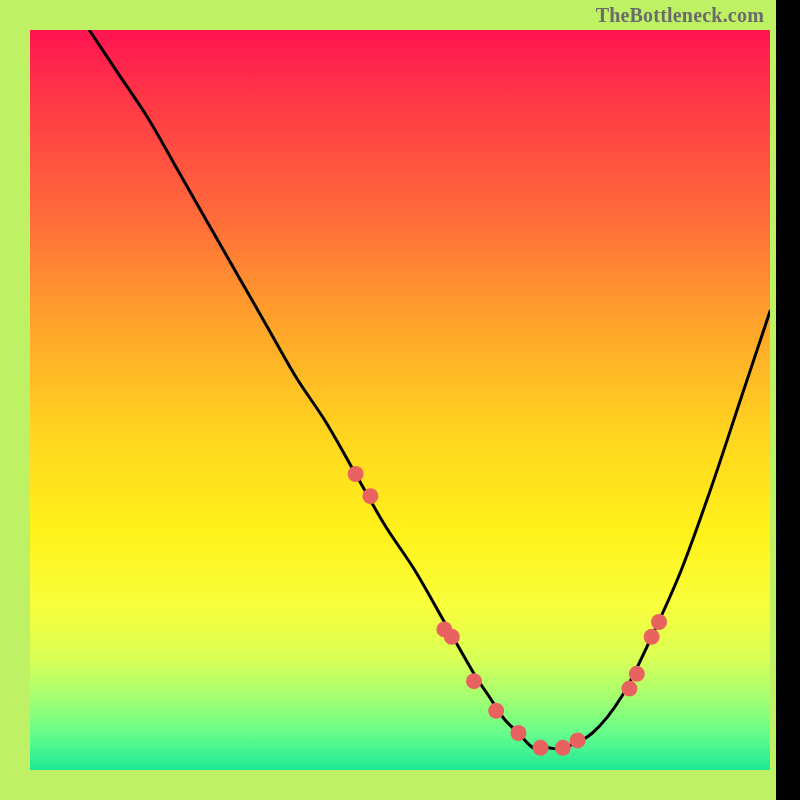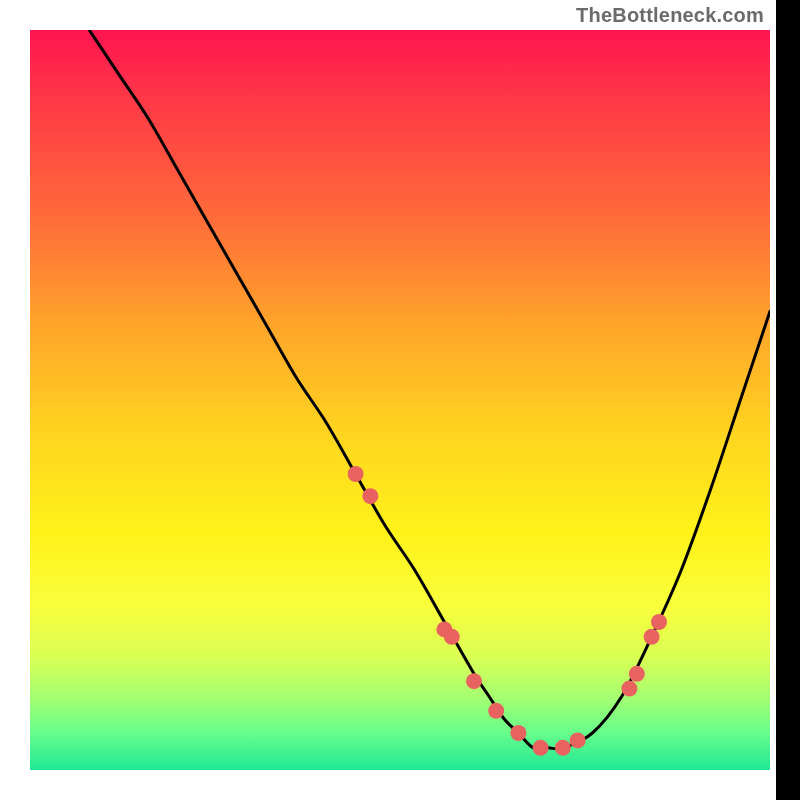--- a/index.html
+++ b/index.html
@@ -10,21 +10,22 @@
     background: #000;
     overflow: hidden;
     font-family: Arial, Helvetica, sans-serif;
   }
   .frame {
     position: absolute;
     top: 0;
     left: 0;
     width: 776px;
     height: 800px;
-    background: #ffffff;
+    background: #bef264;
+    font-family: Liberation Serif, serif;
   }
   .plot {
     position: absolute;
     top: 30px;
     left: 30px;
     width: 740px;
     height: 740px;
     background: linear-gradient(
       to bottom,
       #ff1450 0%,

